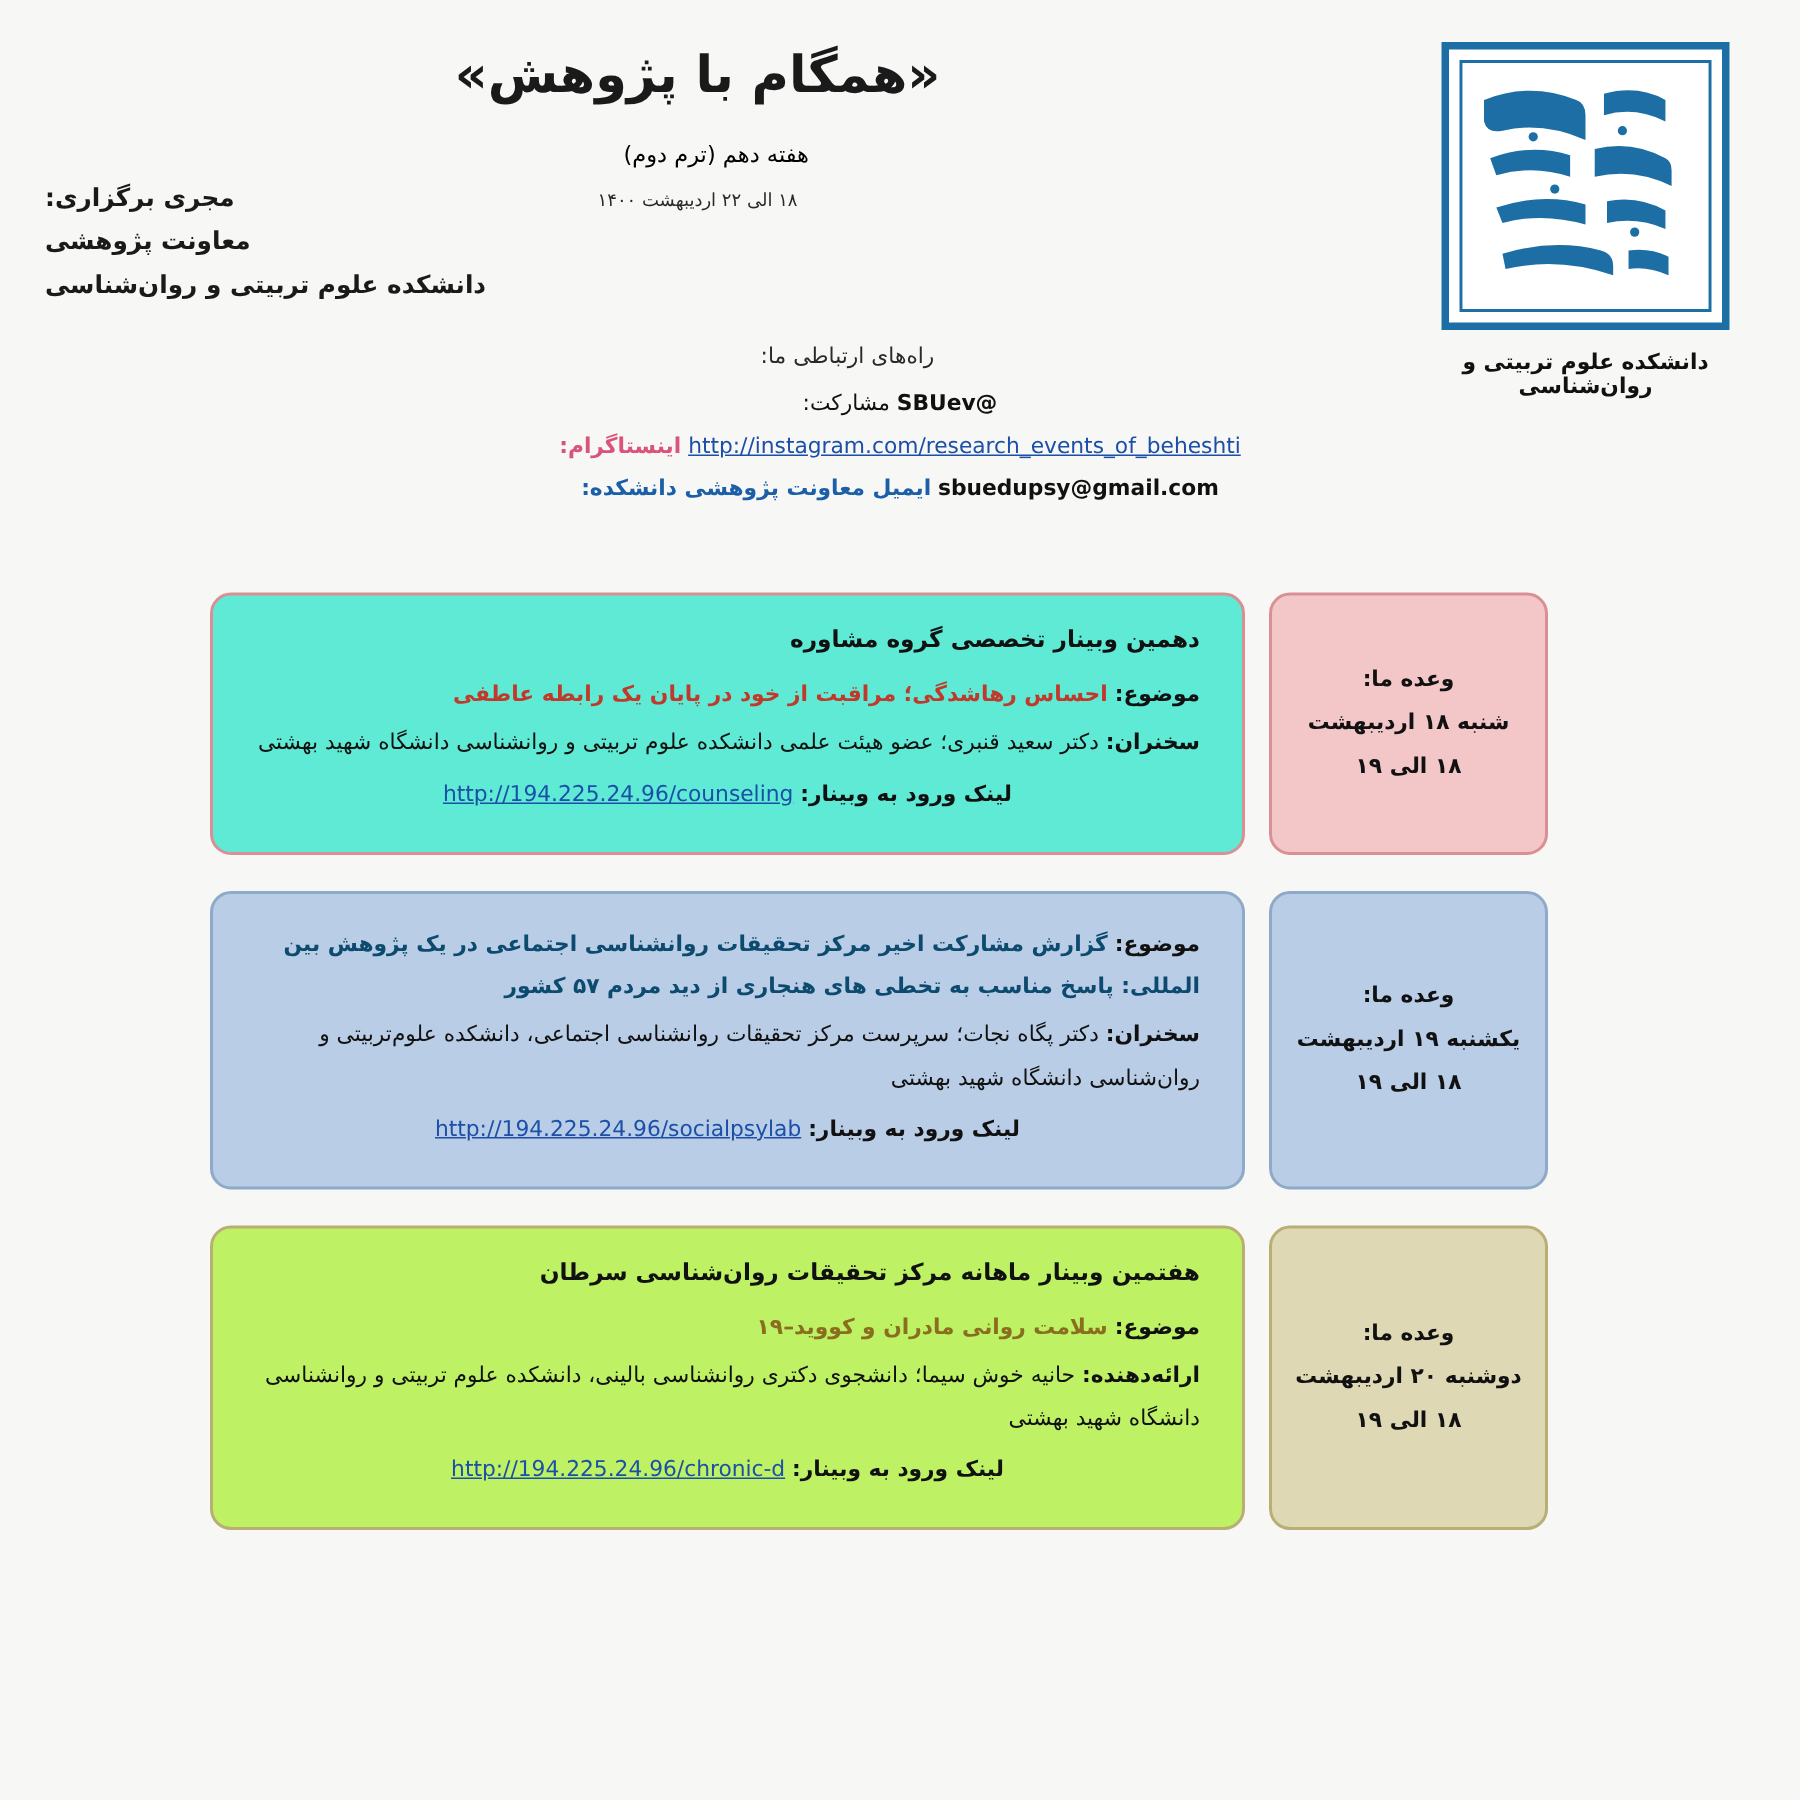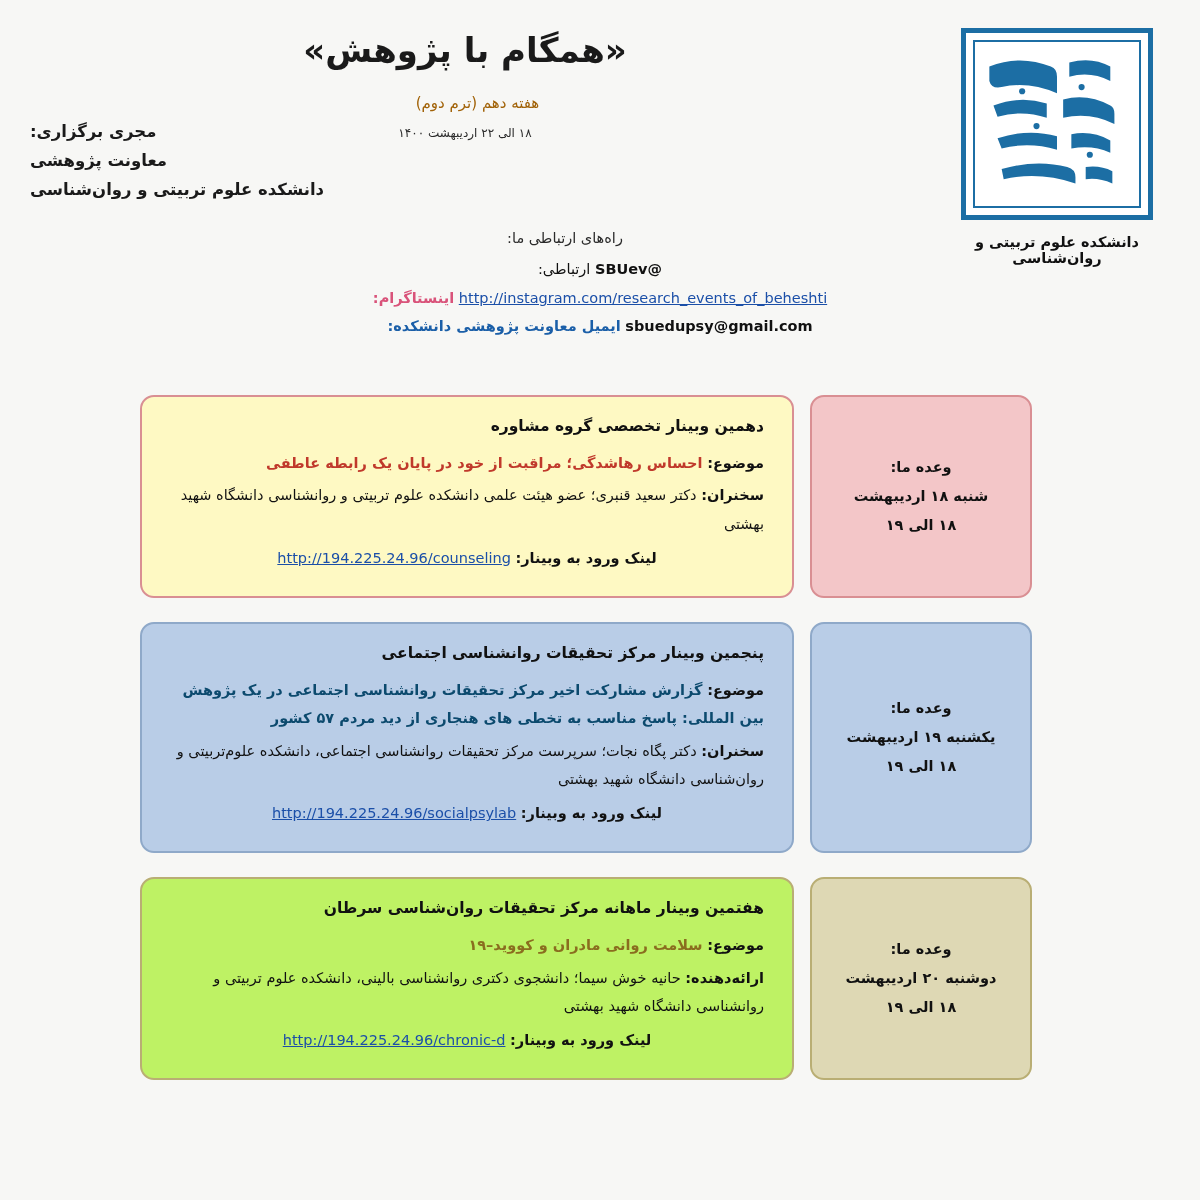--- a/index.html
+++ b/index.html
@@ -66,21 +66,21 @@
   .main-title {
     font-size: 34px;
     font-weight: bold;
     color: #1a1a1a;
     margin: 0;
     letter-spacing: 0.5px;
   }
   .subtitle {
     margin-top: 24px;
     font-size: 15px;
-    color: #a16207;
+    color: #000000;
     padding-left: 25px;
   }
   .subtitle2 {
     margin-top: 14px;
     font-size: 12px;
     color: #2a2a2a;
   }
 
   .organizer {
     position: absolute;
@@ -134,21 +134,21 @@
     left: 140px;
   }
   .session-row {
     display: flex;
     flex-direction: row;
     align-items: stretch;
     margin-bottom: 24px;
     gap: 16px;
   }
   .date-card {
-    width: 222px;
+    width: 186px;
     flex: none;
     border-radius: 14px;
     border: 2px solid;
     display: flex;
     flex-direction: column;
     align-items: center;
     justify-content: center;
     text-align: center;
     font-size: 14.5px;
     font-weight: bold;
@@ -187,21 +187,21 @@
     direction: ltr;
     unicode-bidi: embed;
     display: inline-block;
     font-size: 14.5px;
     font-weight: normal;
   }
   .link-line { text-align: center; margin-top: 6px; }
 
   
   .theme-pink .date-card { background: #f3c6c8; border-color: #d98f93; color: #111; }
-  .theme-pink .info-card { background: #fef9c3; border-color: #d98f93; }
+  .theme-pink .info-card { background: #5eead4; border-color: #d98f93; }
 
   .theme-blue .date-card { background: #b9cde7; border-color: #8fa9c9; color: #111; }
   .theme-blue .info-card { background: #b9cde7; border-color: #8fa9c9; }
 
   .theme-gold .date-card { background: #ded8b4; border-color: #b9ae74; color: #111; }
   .theme-gold .info-card { background: #bef264; border-color: #b9ae74; }
 
   .date-label { font-weight: bold; }
 </style>
 </head>
@@ -243,21 +243,21 @@
   <div class="organizer">
     <div>مجری برگزاری:</div>
     <div>معاونت پژوهشی</div>
     <div>دانشکده علوم تربیتی و روان‌شناسی</div>
   </div>
 
   <div class="contact">
     <div class="contact-title">راه‌های ارتباطی ما:</div>
     <div class="contact-row">
       <span class="contact-value">@SBUev</span>
-      <span class="contact-label">ارتباطی:</span>
+      <span class="contact-label">مشارکت:</span>
     </div>
     <div class="contact-row">
       <a class="contact-link" href="#">http://instagram.com/research_events_of_beheshti</a>
       <span class="contact-label pink">اینستاگرام:</span>
     </div>
     <div class="contact-row">
       <span class="contact-value">sbuedupsy@gmail.com</span>
       <span class="contact-label blue">ایمیل معاونت پژوهشی دانشکده:</span>
     </div>
   </div>
@@ -288,21 +288,20 @@
     </div>
   </div>
 
   <div class="session-row theme-blue">
     <div class="date-card">
       <div class="date-label">وعده ما:</div>
       <div>یکشنبه ۱۹ اردیبهشت</div>
       <div>۱۸ الی ۱۹</div>
     </div>
     <div class="info-card">
-      <div class="sess-title">پنجمین وبینار مرکز تحقیقات روانشناسی اجتماعی</div>
       <div class="sess-line">
         <span class="lbl">موضوع:</span>
         <span class="topic-text t-blue">گزارش مشارکت اخیر مرکز تحقیقات روانشناسی اجتماعی در یک پژوهش بین المللی: پاسخ مناسب به تخطی های هنجاری از دید مردم ۵۷ کشور</span>
       </div>
       <div class="sess-line">
         <span class="lbl">سخنران:</span>
         <span>دکتر پگاه نجات؛ سرپرست مرکز تحقیقات روانشناسی اجتماعی، دانشکده علوم‌تربیتی و روان‌شناسی دانشگاه شهید بهشتی</span>
       </div>
       <div class="sess-line link-line">
         <span class="lbl">لینک ورود به وبینار:</span>

